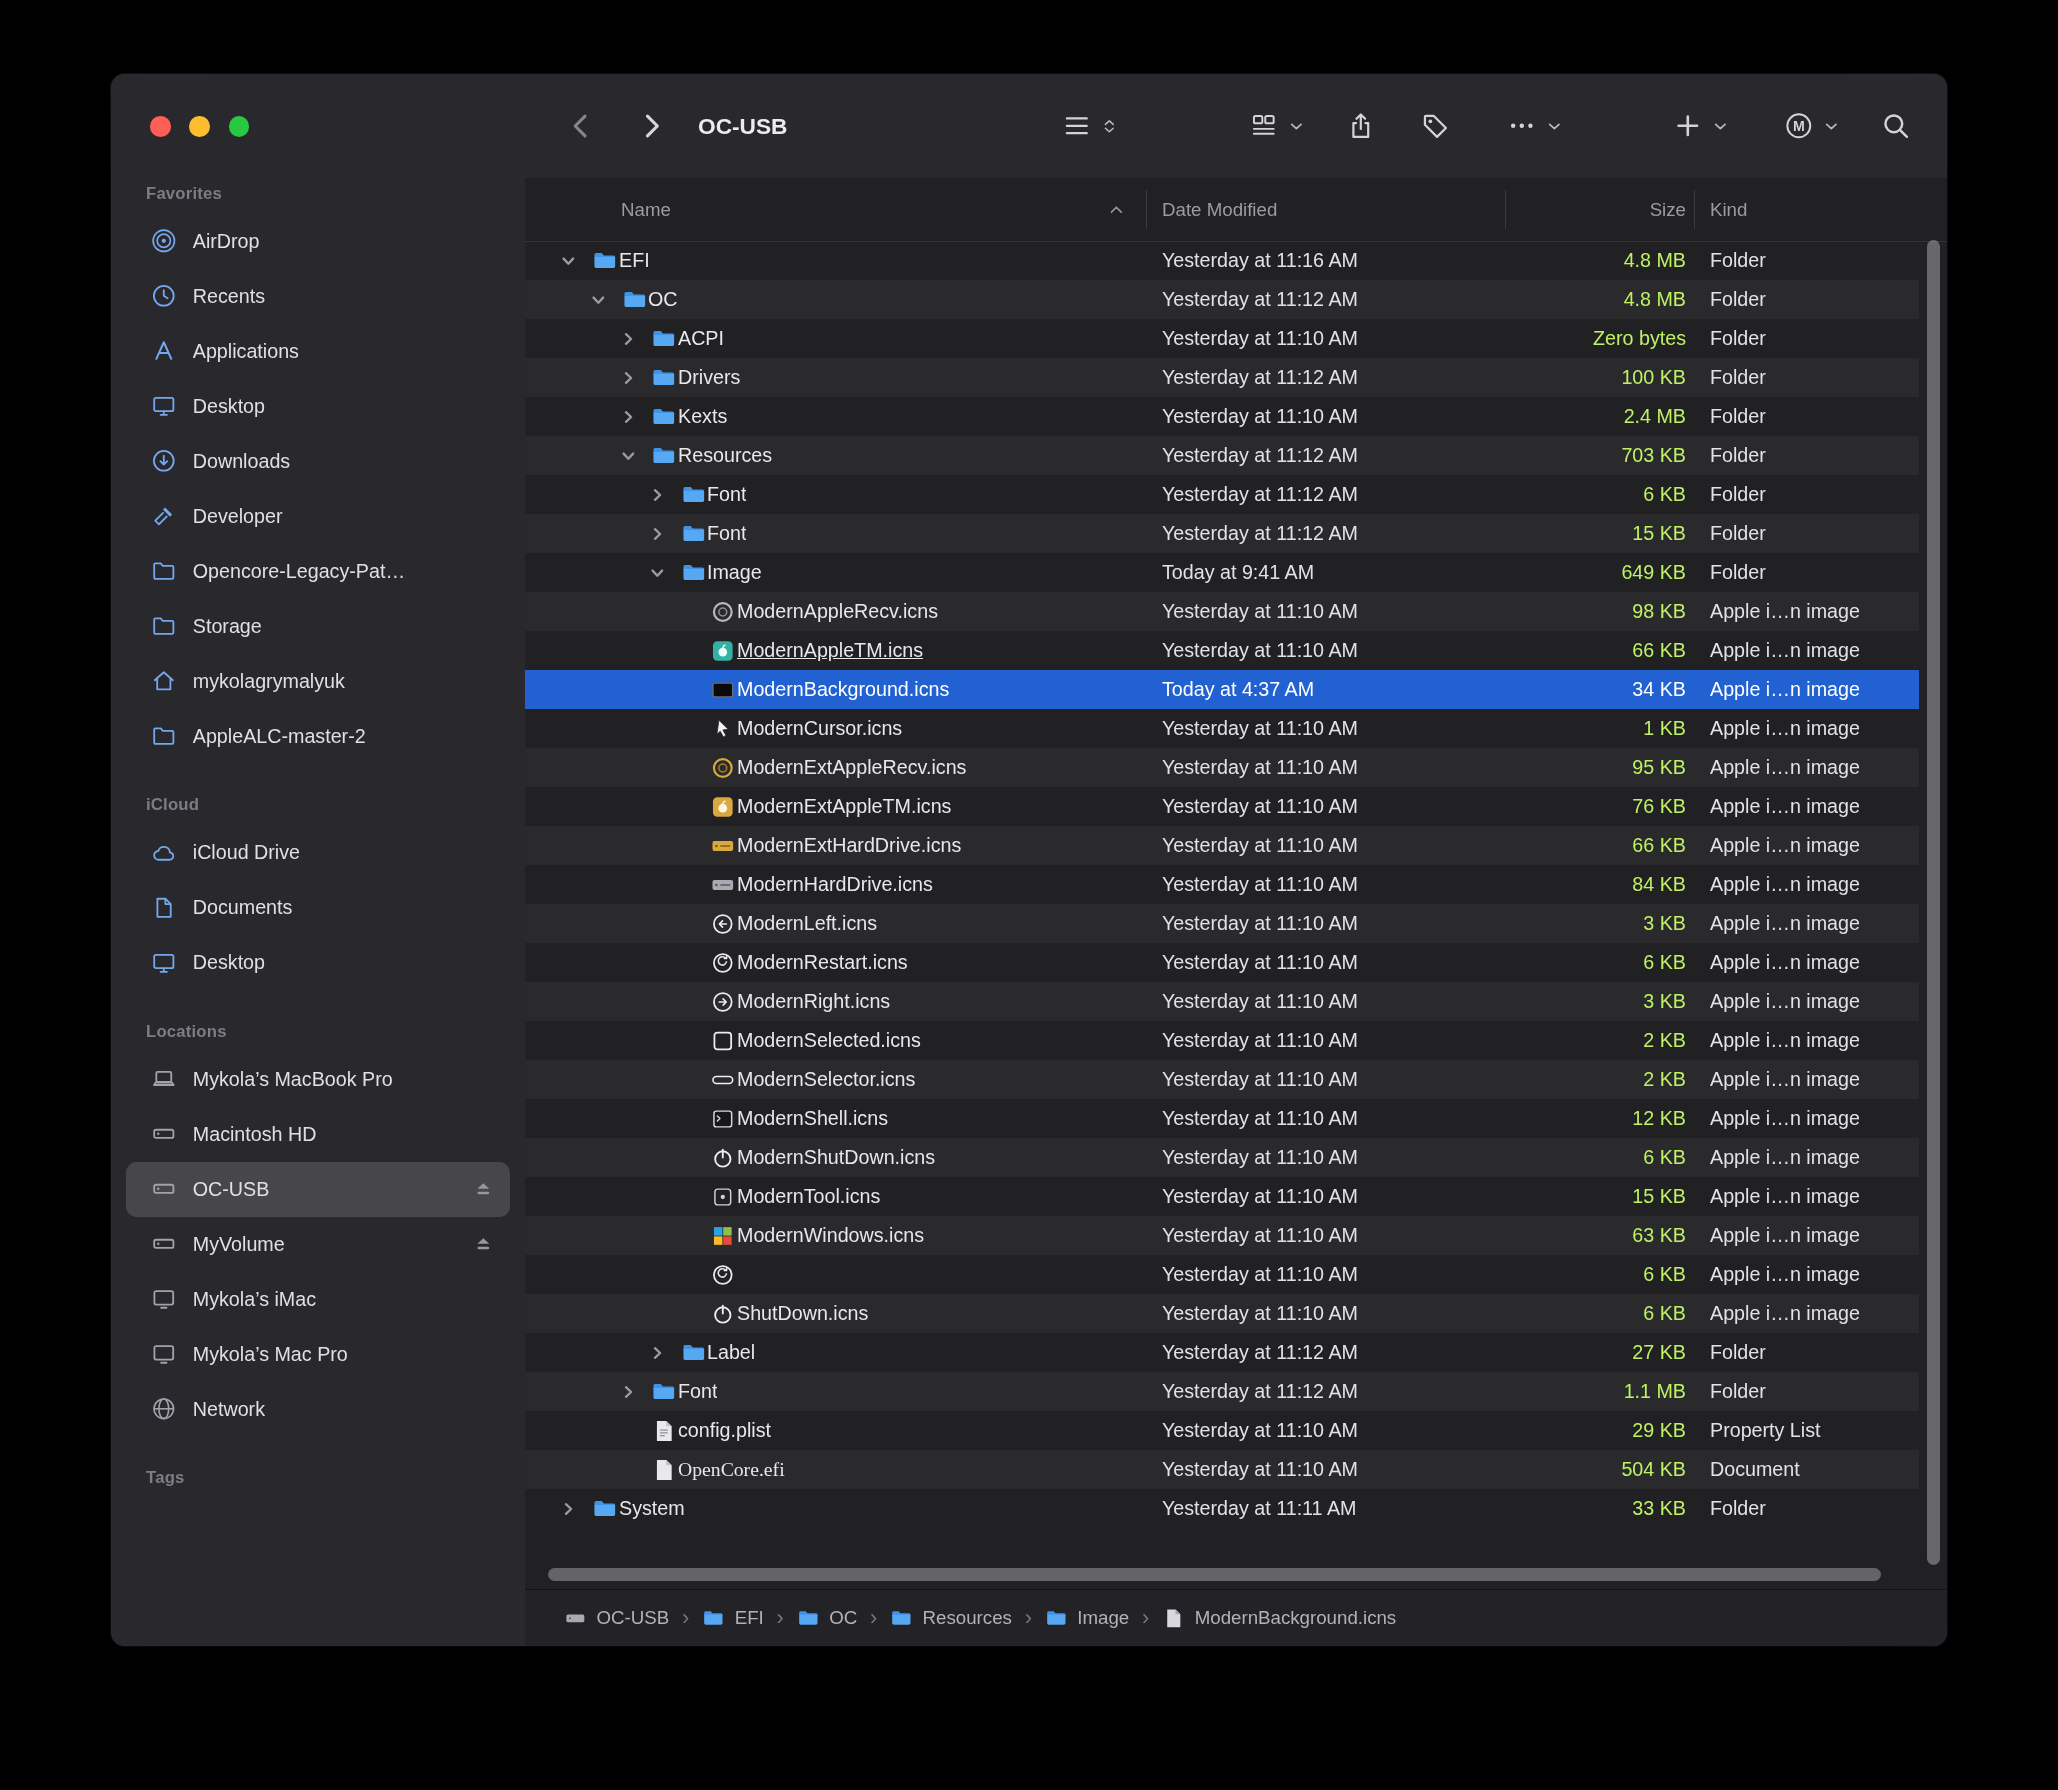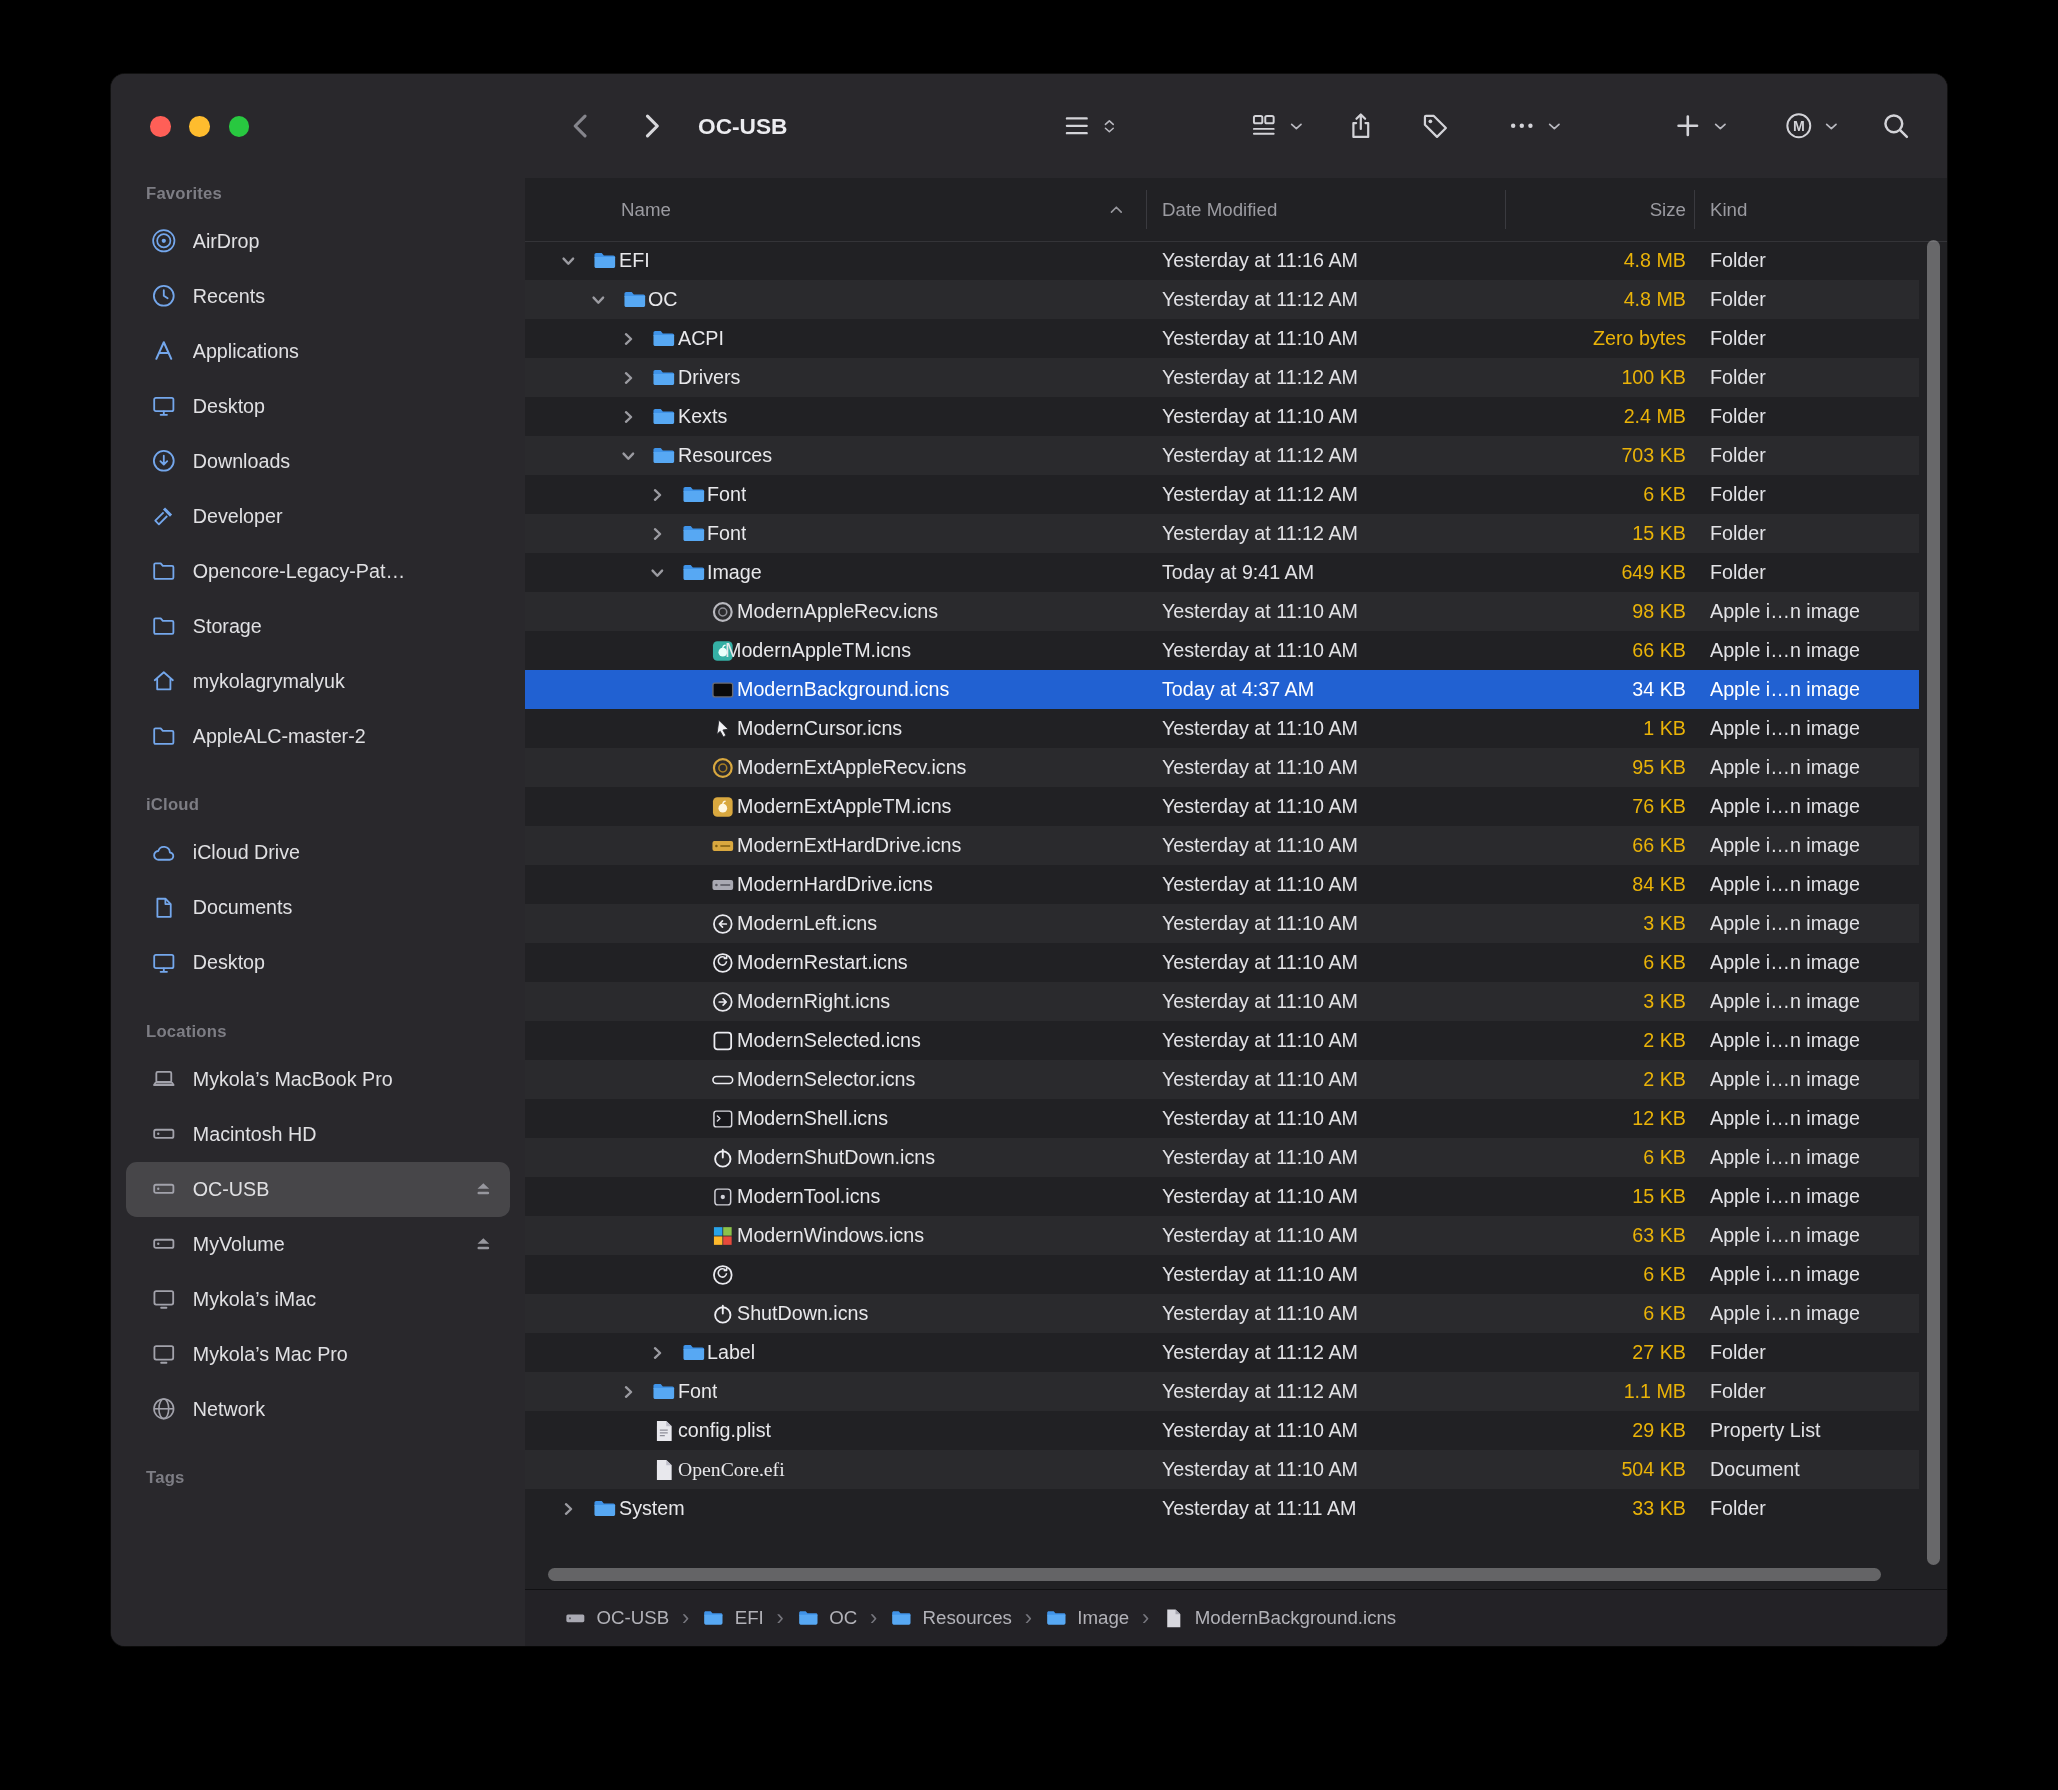--- a/index.html
+++ b/index.html
@@ -50,21 +50,21 @@
   .row.alt{background:#2a2a2d;}
   .row.selected{background:var(--selection,#2161d2);}
   .disclosure{position:absolute;top:50%;transform:translateY(-50%);width:16.7px;height:16.7px;color:#9b9ba1;}
   .disclosure.down{transform:translateY(-50%) rotate(90deg);}
   .disclosure svg{display:block;width:100%;height:100%;}
   .row-icon{position:absolute;top:50%;transform:translateY(-50%);width:25.6px;height:25.6px;}
   .row-icon svg{display:block;width:100%;height:100%;}
   .cell{position:absolute;top:0;line-height:39px;white-space:nowrap;}
   .cell-name{max-width:414px;overflow:hidden;text-overflow:ellipsis;}
   .cell-date{left:637px;color:#e2e2e6;}
-  .cell-size{left:980px;width:181px;text-align:right;color:#eab308;}
+  .cell-size{left:980px;width:181px;text-align:right;color:#bef264;}
   .cell-kind{left:1185px;color:#e2e2e6;}
   .row.selected .cell,.row.selected .cell-date,.row.selected .cell-size,.row.selected .cell-kind{color:#ffffff;}
   .vscroll{position:absolute;right:6.9px;top:62px;width:12.8px;height:1325px;border-radius:7.9px;background:rgba(255,255,255,.32);}
   .hscroll{position:absolute;left:22.7px;bottom:7.9px;width:1333px;height:12.8px;border-radius:7.9px;background:rgba(255,255,255,.30);}
   
   .pathbar{position:absolute;left:0;right:0;bottom:0;height:57px;background:#232226;border-top:1px solid #111113;display:flex;align-items:center;padding-left:39px;box-sizing:border-box;font-size:18.7px;color:#b2b2b8;}
   .pb-item{display:flex;align-items:center;gap:9.9px;white-space:nowrap;}
   .pb-ic{width:22.7px;height:22.7px;flex:none;}
   .pb-ic svg{display:block;width:100%;height:100%;}
   .pb-sep{margin:0 12.8px;color:#76767d;font-size:21.7px;line-height:1;}
@@ -573,21 +573,21 @@
               <span class="cell cell-kind">Apple i…n image</span>
             </div>
             <div class="row">
               <span class="row-icon" style="left: 185px;">
                 <svg viewBox="0 0 26 26">
                   <rect x="3" y="3" width="20" height="20" rx="4.5" fill="#35b0a5"></rect>
                   <circle cx="13" cy="14.2" r="4.4" fill="#eafffb"></circle>
                   <path d="M13 9.8c.2-1.5 1.1-2.4 2.3-2.6" stroke="#eafffb" stroke-width="1.4" fill="none" stroke-linecap="round"></path>
                 </svg>
               </span>
-              <span class="cell cell-name" style="left: 200px;">ModernAppleTM.icns</span>
+              <span class="cell cell-name" style="left: 212px; text-decoration: underline;">ModernAppleTM.icns</span>
               <span class="cell cell-date">Yesterday at 11:10 AM</span>
               <span class="cell cell-size">66 KB</span>
               <span class="cell cell-kind">Apple i…n image</span>
             </div>
             <div class="row alt selected">
               <span class="row-icon" style="left: 185px;">
                 <svg viewBox="0 0 26 26">
                   <rect x="3" y="6" width="20" height="14" rx="2" fill="#0a0a0c" stroke="#6c6c73" stroke-width="1.4"></rect>
                 </svg>
               </span>

